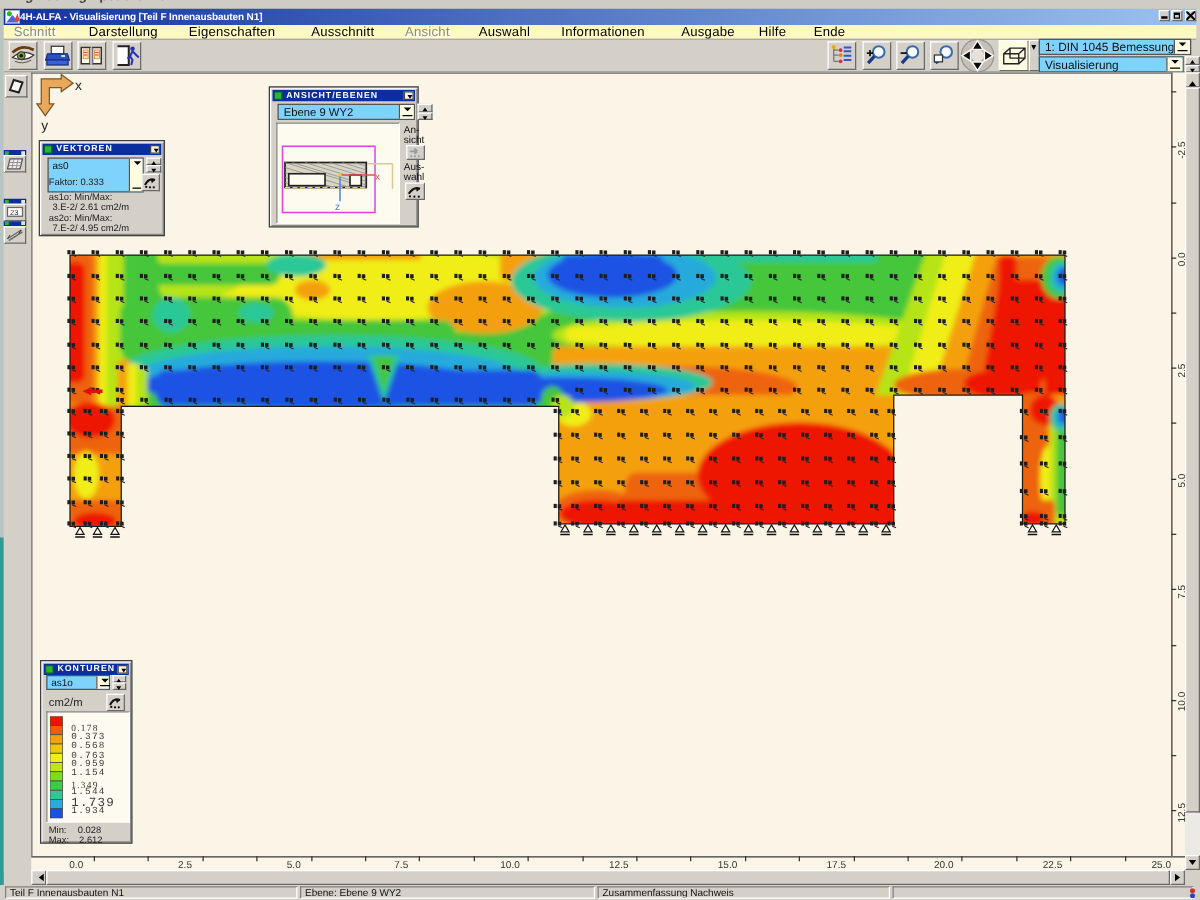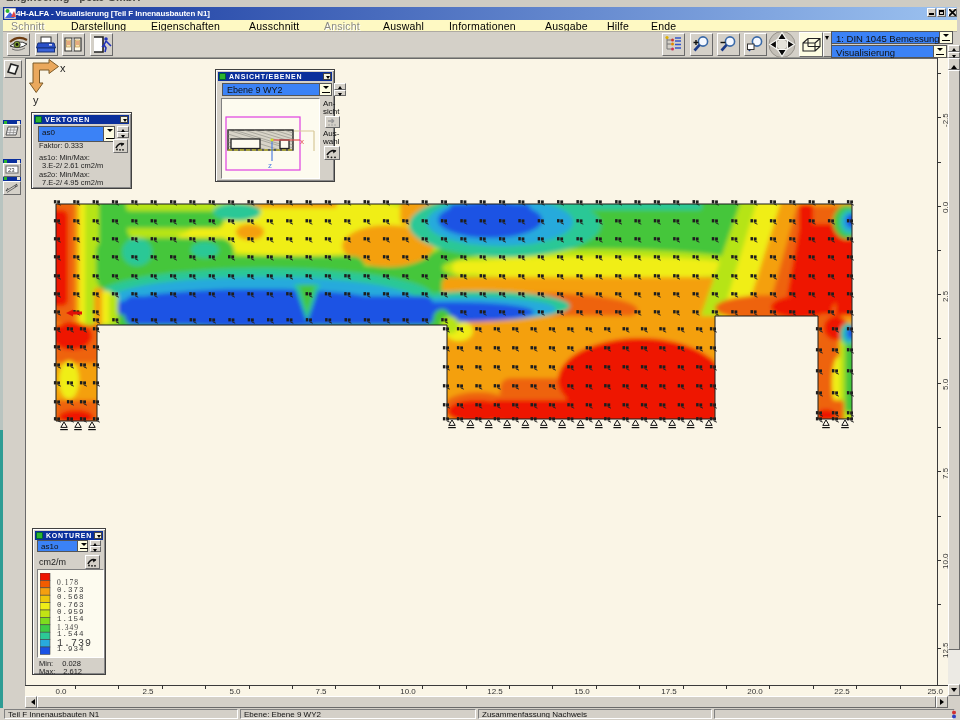--- a/index.html
+++ b/index.html
@@ -3,21 +3,21 @@
 *{margin:0;padding:0;box-sizing:border-box}
 body{width:960px;height:720px;overflow:hidden;font-family:"Liberation Sans",sans-serif;background:#d4d0c8;position:relative}
 .abs{position:absolute}
 .btn{position:absolute;background:#d4d0c8;border-top:1px solid #fff;border-left:1px solid #fff;border-right:1px solid #6a6a6a;border-bottom:1px solid #6a6a6a}
 .sunk{border-top:1px solid #808080;border-left:1px solid #808080;border-right:1px solid #fff;border-bottom:1px solid #fff}
 .win{position:absolute;background:#d4d0c8;border:1px solid #404040;box-shadow:inset 1px 1px 0 #fff, inset -1px -1px 0 #888}
 .wtitle{position:absolute;left:2px;top:2px;right:2px;height:9px;background:#0a2f9c;color:#fff;font-size:7px;font-weight:bold;line-height:9.5px;padding-left:11px;letter-spacing:.8px}
 .wicon{position:absolute;left:1px;top:1px;width:7px;height:7px;background:#2db52d;border:1px solid #063;border-radius:1px}
 .wclose{position:absolute;right:1px;top:1px;width:8px;height:7px;background:#f5f2df;border:1px solid #444;font-size:0}
 .wclose:after{content:"";position:absolute;left:1.5px;top:1.5px;border:2px solid transparent;border-top:3px solid #000}
-.combo{position:absolute;background:#3b82f6;border:1px solid #555;font-size:9.5px;color:#111}
+.combo{position:absolute;background:#7dd3fc;border:1px solid #555;font-size:9.5px;color:#111}
 .dd{position:absolute;right:0;top:0;bottom:0;width:13px;border-left:1px solid #555;background:#fdfce1}
 .dd:after{content:"";position:absolute;left:3px;top:2px;border:3.5px solid transparent;border-top-color:#000}
 .dd:before{content:"";position:absolute;left:2px;bottom:2px;width:8px;height:1px;background:#000}
 .spin{position:absolute;width:12px}
 .spin .u,.spin .d{position:absolute;left:0;right:0;height:50%;background:#d4d0c8;border-top:1px solid #fff;border-left:1px solid #fff;border-right:1px solid #666;border-bottom:1px solid #666}
 .spin .d{top:50%}
 .tri-u{width:0;height:0;border:2.5px solid transparent;border-bottom:3.5px solid #000;position:absolute;left:2.5px;top:0}
 .tri-d{width:0;height:0;border:2.5px solid transparent;border-top:3.5px solid #000;position:absolute;left:2.5px;top:2px}
 .mi{display:inline-block;position:absolute;font-size:10.5px;letter-spacing:0.2px;color:#000}
 </style></head><body>
@@ -197,21 +197,21 @@
 <div class="abs" style="left:47px;top:687px;width:28px;text-align:center;font-size:8px;color:#333">0.0</div>
 <div class="abs" style="left:134px;top:687px;width:28px;text-align:center;font-size:8px;color:#333">2.5</div>
 <div class="abs" style="left:221px;top:687px;width:28px;text-align:center;font-size:8px;color:#333">5.0</div>
 <div class="abs" style="left:307px;top:687px;width:28px;text-align:center;font-size:8px;color:#333">7.5</div>
 <div class="abs" style="left:394px;top:687px;width:28px;text-align:center;font-size:8px;color:#333">10.0</div>
 <div class="abs" style="left:481px;top:687px;width:28px;text-align:center;font-size:8px;color:#333">12.5</div>
 <div class="abs" style="left:568px;top:687px;width:28px;text-align:center;font-size:8px;color:#333">15.0</div>
 <div class="abs" style="left:655px;top:687px;width:28px;text-align:center;font-size:8px;color:#333">17.5</div>
 <div class="abs" style="left:741px;top:687px;width:28px;text-align:center;font-size:8px;color:#333">20.0</div>
 <div class="abs" style="left:828px;top:687px;width:28px;text-align:center;font-size:8px;color:#333">22.5</div>
-<div class="abs" style="left:915px;top:687px;width:28px;text-align:right;font-size:8px;color:#333">25.0</div>
+<div class="abs" style="left:915px;top:687px;width:28px;text-align:center;font-size:8px;color:#333">25.0</div>
 <div class="abs" style="left:937px;top:73px;width:4px;height:1px;background:#333"></div>
 <div class="abs" style="left:937px;top:117px;width:4px;height:1px;background:#333"></div>
 <div class="abs" style="left:937px;top:162px;width:4px;height:1px;background:#333"></div>
 <div class="abs" style="left:937px;top:206px;width:4px;height:1px;background:#333"></div>
 <div class="abs" style="left:937px;top:250px;width:4px;height:1px;background:#333"></div>
 <div class="abs" style="left:937px;top:294px;width:4px;height:1px;background:#333"></div>
 <div class="abs" style="left:937px;top:338px;width:4px;height:1px;background:#333"></div>
 <div class="abs" style="left:937px;top:383px;width:4px;height:1px;background:#333"></div>
 <div class="abs" style="left:937px;top:427px;width:4px;height:1px;background:#333"></div>
 <div class="abs" style="left:937px;top:471px;width:4px;height:1px;background:#333"></div>
@@ -820,21 +820,21 @@
 <div class="abs sunk" style="left:4px;top:709px;width:234px;height:10px;font-size:8px;color:#111;padding-left:3px;line-height:9.5px;white-space:nowrap;overflow:hidden">Teil F Innenausbauten N1</div>
 <div class="abs sunk" style="left:240px;top:709px;width:236px;height:10px;font-size:8px;color:#111;padding-left:3px;line-height:9.5px;white-space:nowrap;overflow:hidden">Ebene: Ebene 9 WY2</div>
 <div class="abs sunk" style="left:478px;top:709px;width:234px;height:10px;font-size:8px;color:#111;padding-left:3px;line-height:9.5px;white-space:nowrap;overflow:hidden">Zusammenfassung Nachweis</div>
 <div class="abs sunk" style="left:714px;top:709px;width:241px;height:10px;font-size:8px;color:#111;padding-left:3px;line-height:9.5px;white-space:nowrap;overflow:hidden"></div>
 <svg class="abs" style="left:950px;top:710px" width="8" height="9">
     <circle cx="4" cy="2.5" r="2" fill="#d03030"></circle>
     <circle cx="4" cy="6.5" r="2" fill="#3040c0"></circle>
   </svg>
 <div class="win" style="left:31px;top:112px;width:101px;height:77px">
     <div class="wtitle"><span class="wicon"></span>VEKTOREN<span class="wclose"></span></div>
-    <div class="combo" style="left:6px;top:13px;width:77px;height:16px">
+    <div class="combo" style="left:6px;top:13px;width:77px;height:28px">
       <span style="position:absolute;left:3px;top:0.5px;font-size:8px">as0</span>
       <span class="dd" style="width:11px"></span>
     </div>
     <div class="spin" style="left:85px;top:13px;height:12px">
       <span class="u">
         <i class="tri-u"></i>
       </span>
       <span class="d">
         <i class="tri-d"></i>
       </span>

